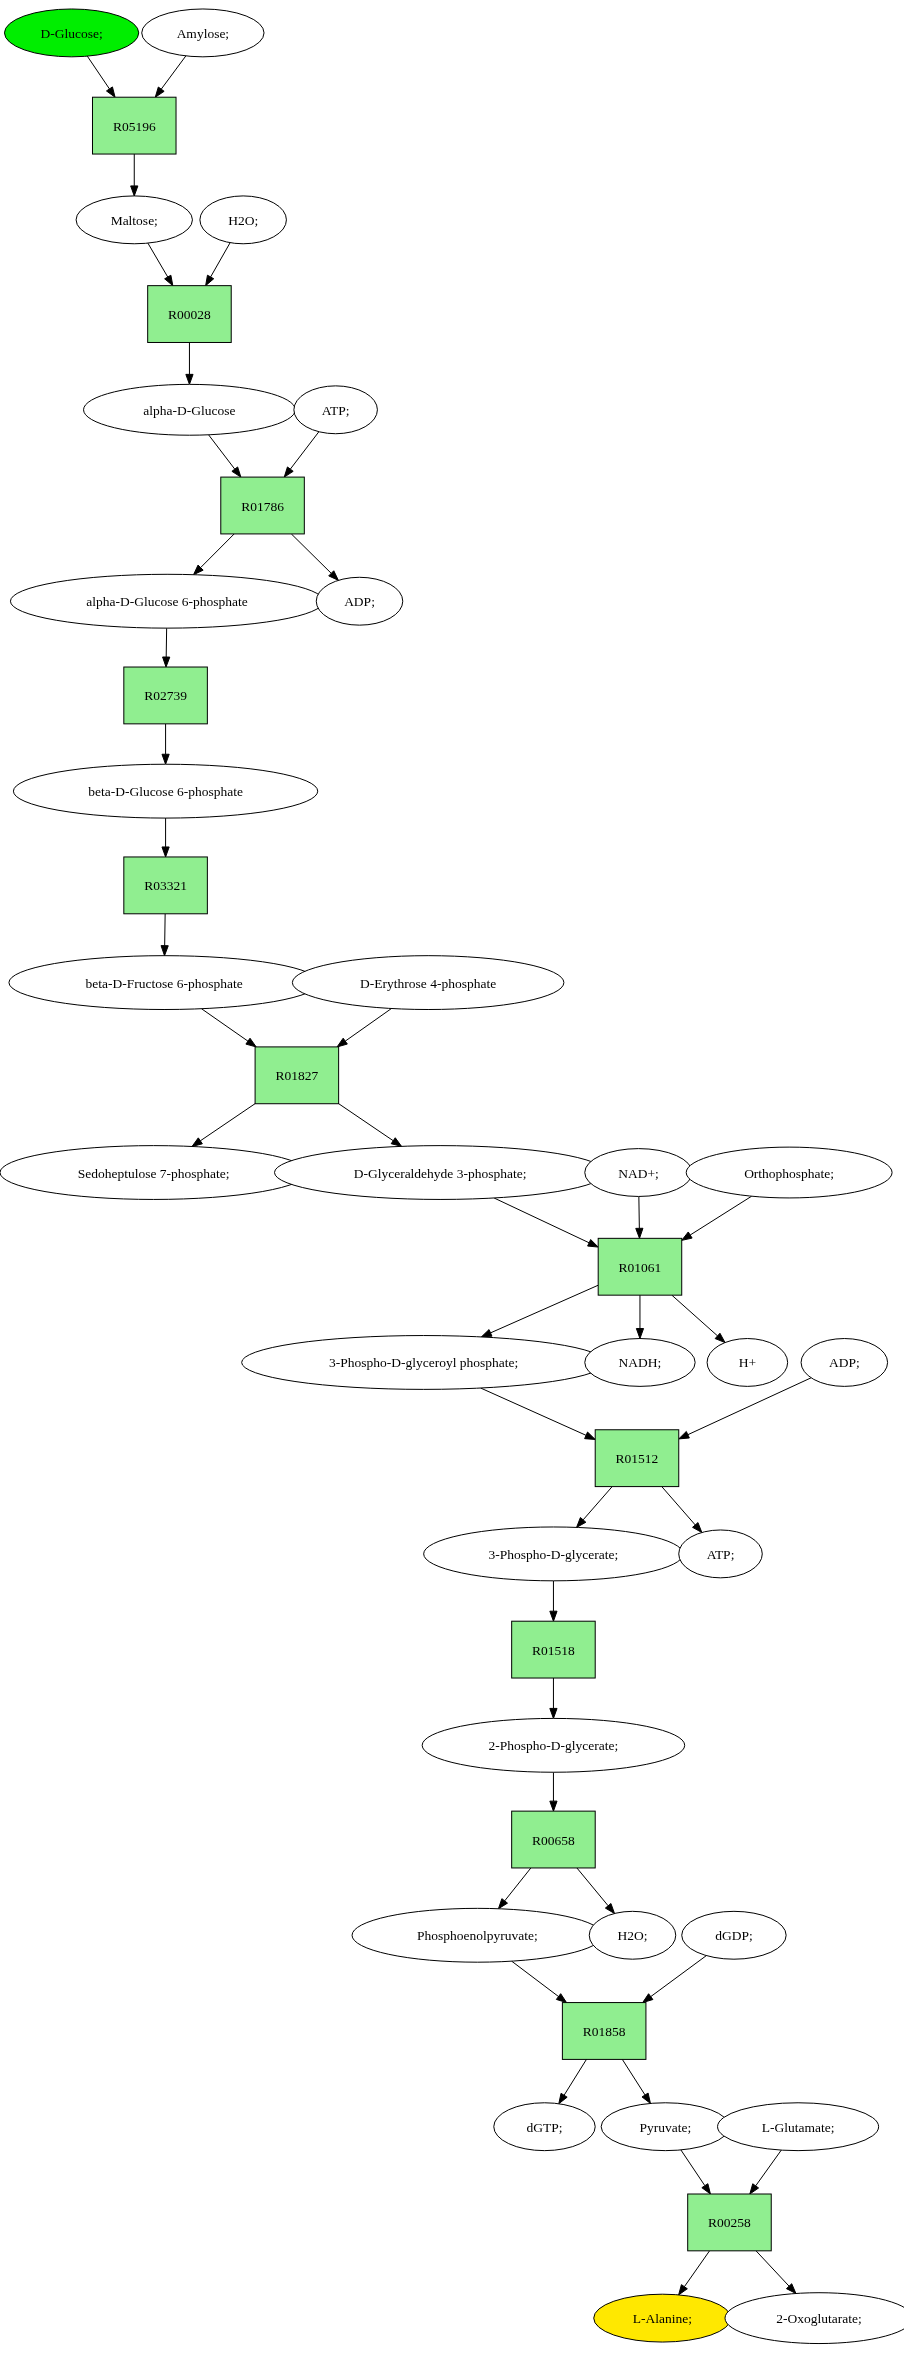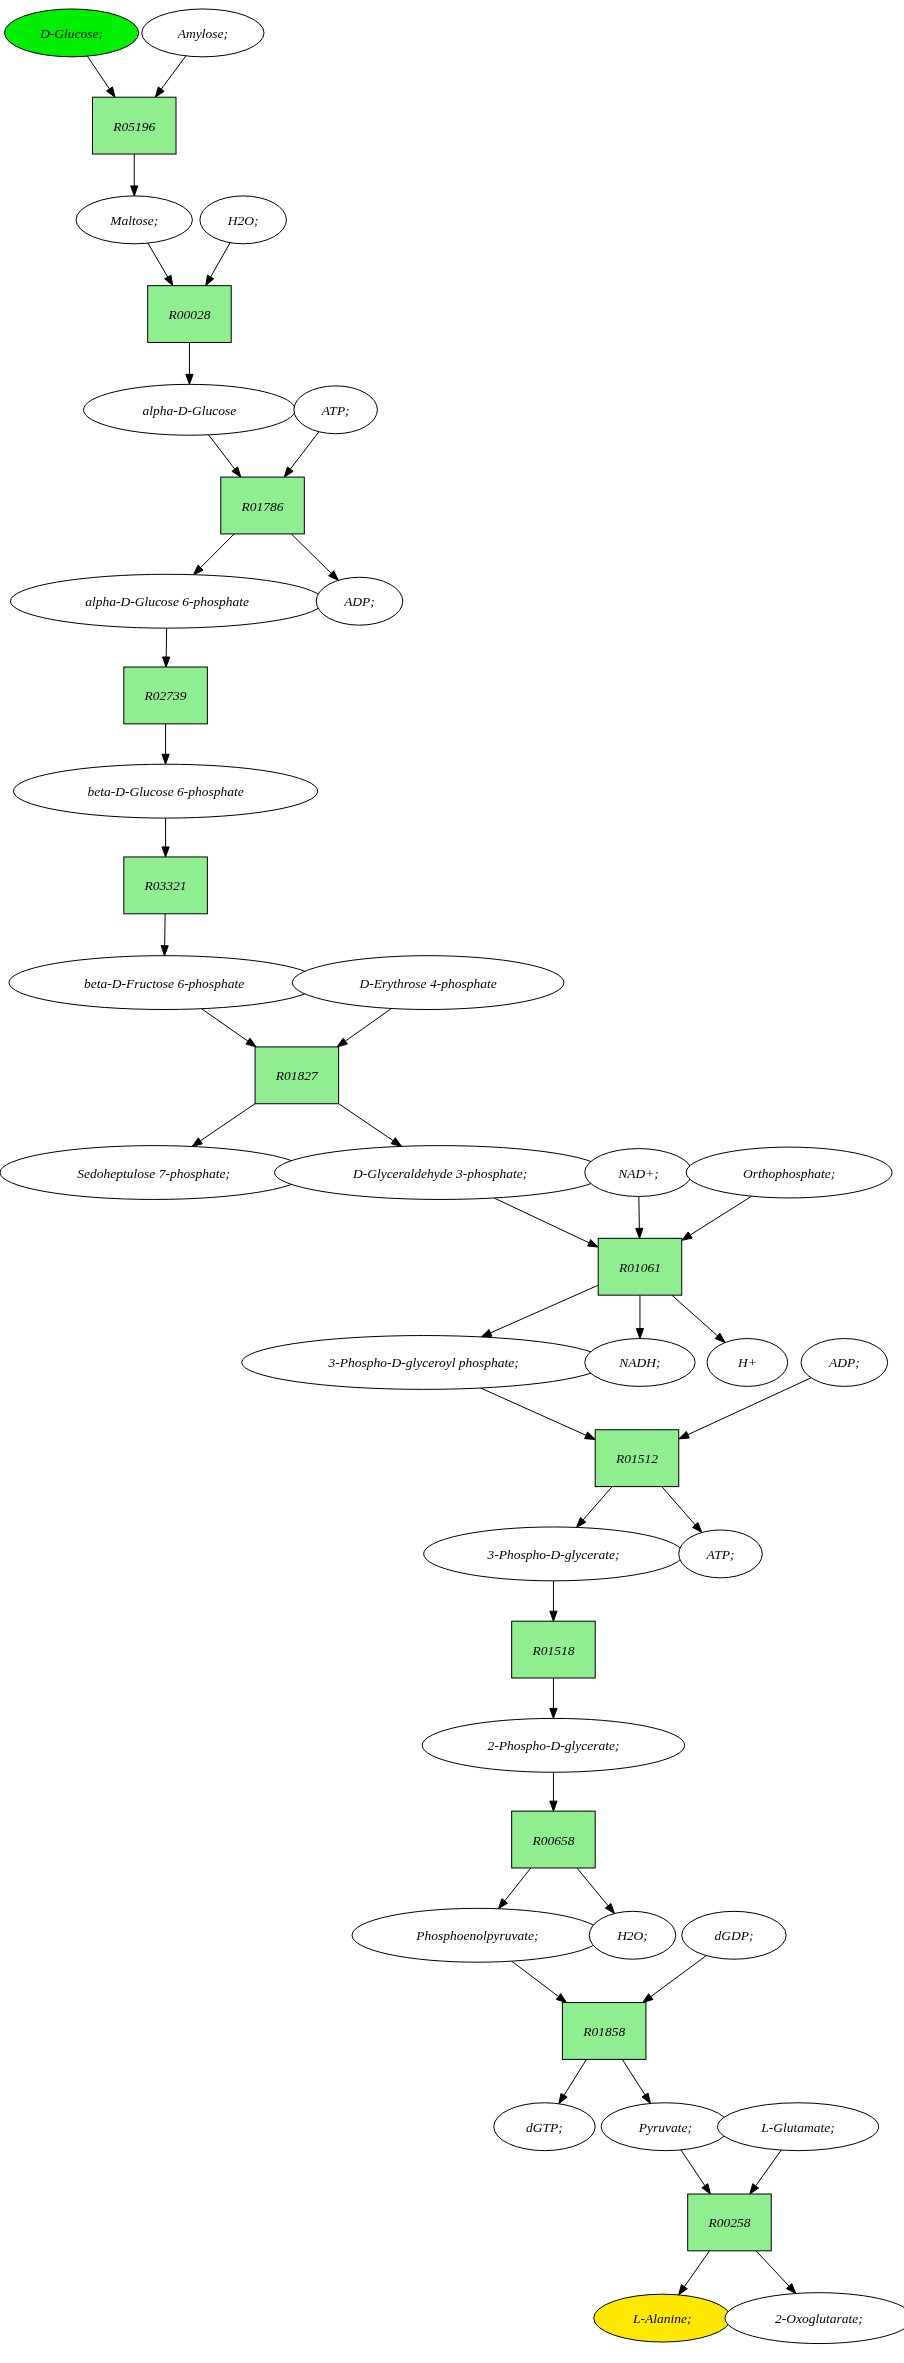--- a/index.html
+++ b/index.html
@@ -1,18 +1,18 @@
 <!DOCTYPE html>
 <html><head>
 <meta charset="utf-8">
 <style>
   html,body{margin:0;padding:0;background:#ffffff;}
   body{width:904px;height:2363px;overflow:hidden;
        font-family:"Liberation Serif","DejaVu Serif",serif;}
-  #stage{position:relative;width:904px;height:2363px;font-style:italic;}
+  #stage{position:relative;width:904px;height:2363px;}
   svg#graph{position:absolute;left:0;top:0;width:904px;height:2363px;display:block;}
   .nodetext{font-family:"Liberation Serif","DejaVu Serif",serif;
             font-size:13.5px;fill:#000000;text-anchor:middle;
             dominant-baseline:central;}
   .rxntext{font-family:"Liberation Serif","DejaVu Serif",serif;
            font-size:13.5px;fill:#000000;text-anchor:middle;
            dominant-baseline:central;}
   ellipse.cmp{fill:#ffffff;stroke:#000000;stroke-width:1;}
   ellipse.cmp.start{fill:#00ee00;}
   ellipse.cmp.end{fill:#ffe800;}

